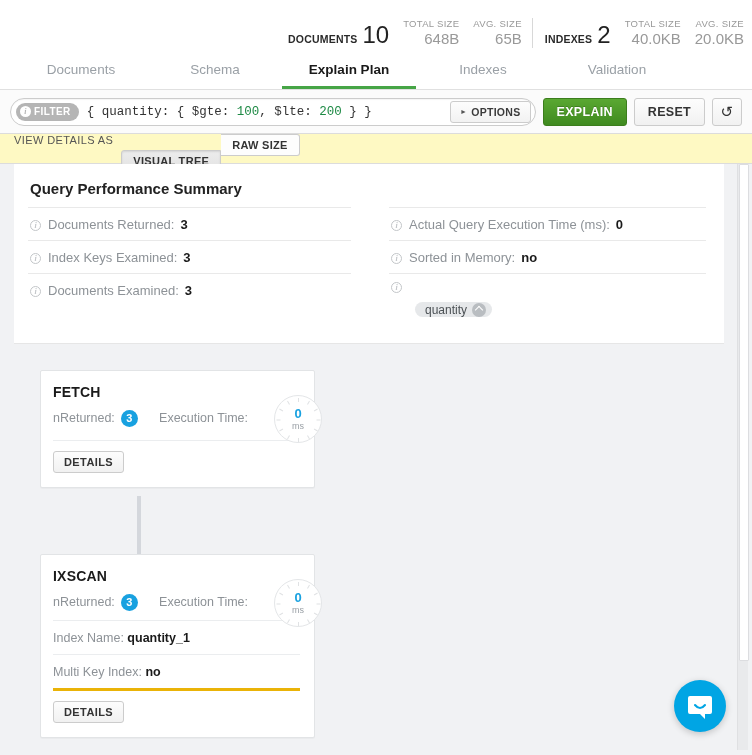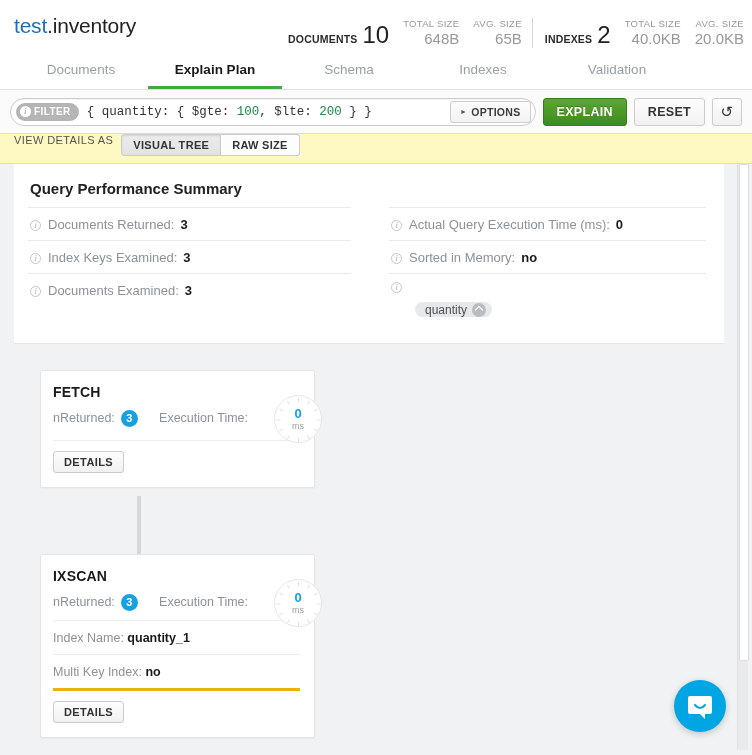--- a/index.html
+++ b/index.html
@@ -224,21 +224,21 @@
     background: linear-gradient(#fdfdfd,#f2f2f2);
     font-size: 11px;
     font-weight: bold;
     color: #333;
     letter-spacing: 0.3px;
     padding: 0 11px;
     display: flex;
     align-items: center;
     cursor: pointer;
   }
-  .seg:first-child { border-radius: 3px 0 0 3px; }
+  .seg:first-child { border-radius: 3px 0 0 3px; margin-top: 16px; }
   .seg:last-child { border-radius: 0 3px 3px 0; border-left: none; background: #fdfdfd; }
   .seg.active { background: linear-gradient(#ececec,#e2e2e2); box-shadow: inset 0 1px 2px rgba(0,0,0,0.1); }
 
   
   .content {
     position: relative;
     height: 586px;
     background: #f1f2f4;
     overflow: hidden;
   }
@@ -453,23 +453,20 @@
     background: #00a5e4;
     box-shadow: 0 2px 7px rgba(0,0,0,0.2);
     cursor: pointer;
   }
 </style>
 </head>
 <body>
 
 <div class="app-header">
 
-  <div class="ns-title">
-    <span class="ns-db">test</span><span class="ns-dot">.</span><span class="ns-coll">inventory</span>
-  </div>
 
   <div class="stats-wrap">
     <div class="stat-group">
       <div class="stat-primary">
         <span class="stat-primary-label">DOCUMENTS</span>
         <span class="stat-primary-value">10</span>
       </div>
       <div class="stat-sub">
         <span class="stat-sub-label">TOTAL SIZE</span>
         <span class="stat-sub-value">648B</span>
@@ -491,22 +488,22 @@
       </div>
       <div class="stat-sub">
         <span class="stat-sub-label">AVG. SIZE</span>
         <span class="stat-sub-value">20.0KB</span>
       </div>
     </div>
   </div>
 
   <div class="tabs">
     <div class="tab">Documents</div>
+    <div class="tab">Schema</div>
     <div class="tab active">Explain Plan</div>
-    <div class="tab">Schema</div>
     <div class="tab">Indexes</div>
     <div class="tab">Validation</div>
   </div>
 </div>
 
 <div class="query-bar">
   <div class="filter-input-wrap">
     <div class="filter-pill">
       <span class="info-glyph">i</span>
       <span>FILTER</span>

